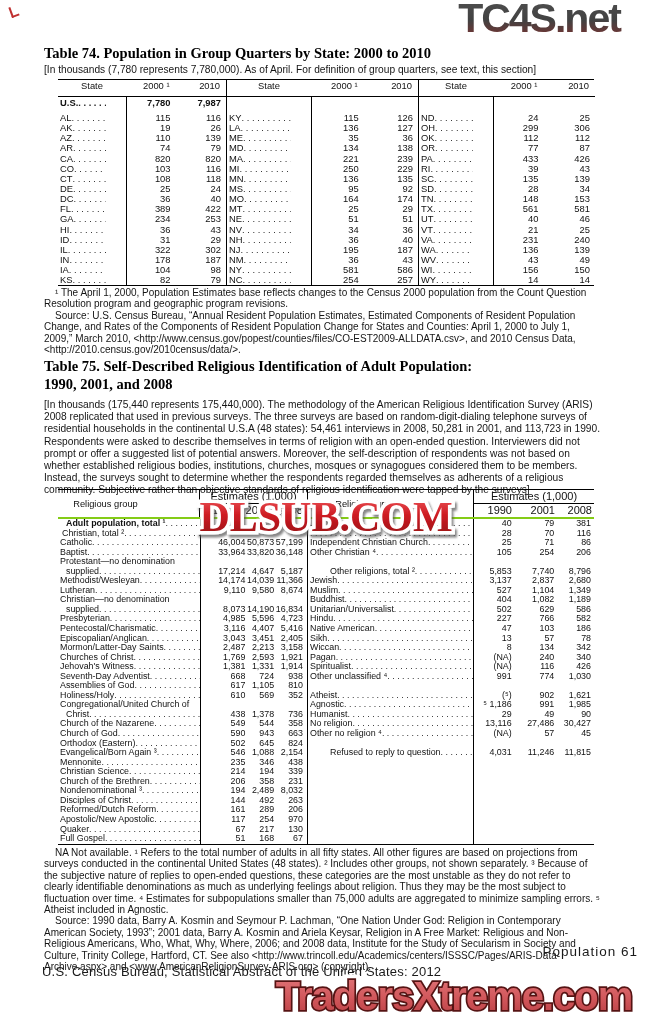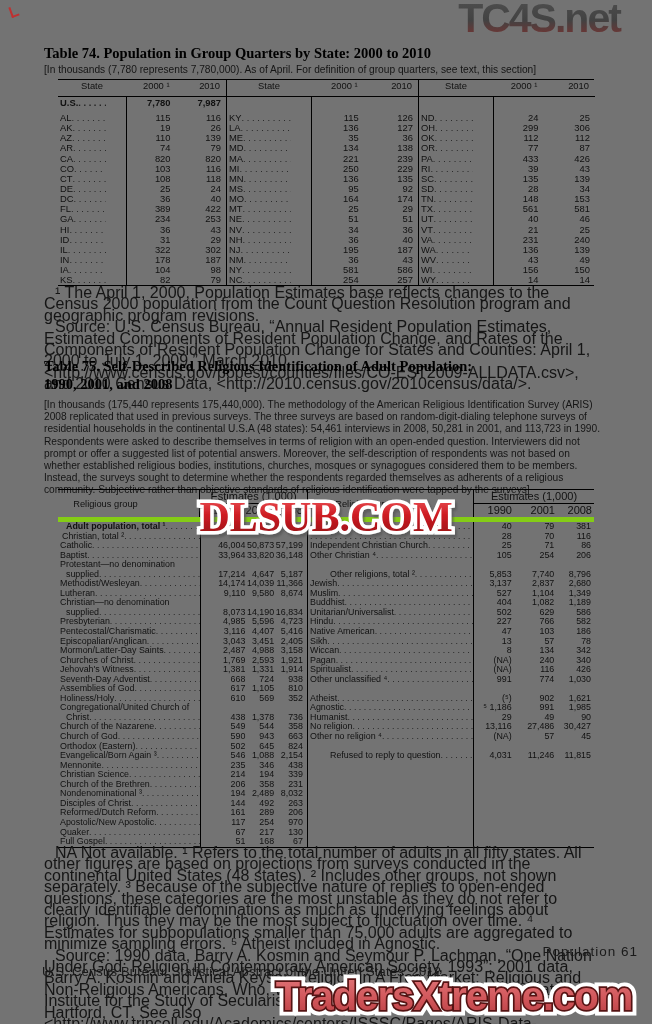--- a/index.html
+++ b/index.html
@@ -1,37 +1,37 @@
 <!DOCTYPE html>
 <html><head>
 <meta charset="utf-8">
 <style>
   html,body{margin:0;padding:0;background:#e8e8e8;}
-  .page{position:relative;width:652px;height:1024px;background:#737373;margin:0 auto;
+  .page{position:relative;width:652px;height:1024px;background:#ffffff;margin:0 auto;
         font-family:"Liberation Sans",sans-serif;color:#111;overflow:hidden;}
 
   
   .red-mark{position:absolute;left:10px;top:6px;width:6px;height:9px;
             border-left:2px solid #c03030;border-bottom:2px solid #c03030;transform:rotate(-20deg);}
 
   
   .wm{position:absolute;pointer-events:none;}
   .wm-top{top:-4px;right:0;}
   .wm-mid{left:183px;top:492px;}
   .wm-bottom{left:258px;top:972px;}
 
   
   .tbl-title{position:absolute;left:44px;width:560px;
              font-family:"Liberation Serif",serif;font-weight:bold;font-size:14.5px;line-height:18px;color:#000;}
   #t74-title{top:44px;}
   #t75-title{top:357px;}
   .note{position:absolute;left:44px;width:556px;font-size:10.2px;line-height:12.2px;color:#151515;}
   #t74-note{top:64px;}
   #t75-intro{top:399px;}
-  .fn{position:absolute;left:44px;width:556px;font-size:16px;line-height:11.4px;color:#151515;}
+  .fn{position:absolute;left:44px;width:556px;font-size:10px;line-height:11.4px;color:#151515;}
   .fn p{margin:0;text-indent:11px;}
   #t74-fn{top:287px;}
   #t75-fn{top:847px;}
 
   
   #t74{position:absolute;left:58px;top:79px;width:536px;display:flex;
        border-top:1.3px solid #000;border-bottom:1.6px solid #000;font-size:9.4px;}
   .t74-g{flex:none;display:flex;flex-direction:column;}
   .t74-g1{width:168px;}
   .t74-g2{width:191px;border-left:1px solid #000;}
@@ -57,21 +57,21 @@
   .t74-g .val.v0{width:44%;}
   .t74-g .val.v1{width:56%;padding-right:5px;box-sizing:border-box;}
   .t74-ghead .vals{border-left:none;}
 
   
   #t75{position:absolute;left:58px;top:489px;width:536px;display:flex;align-items:stretch;
        border-top:1.3px solid #000;border-bottom:1.6px solid #000;font-size:8.9px;}
   .t75-half{display:flex;flex-direction:column;}
   .t75-left{width:249px;}
   .t75-right{width:286px;border-left:1px solid #000;}
-  .t75-head{display:flex;height:27px;border-bottom:5px solid #84cc16;gap:46px;}
+  .t75-head{display:flex;height:27px;border-bottom:2px solid #84cc16;gap:46px;}
   .rg-head{display:flex;align-items:center;justify-content:center;font-size:9.3px;}
   .t75-left .rg-head,.t75-left .lblcell{width:142px;}
   .t75-right .rg-head,.t75-right .lblcell{width:165px;}
   .est-head{flex:1;border-left:1px solid #000;display:flex;flex-direction:column;font-size:11px;}
   .est-title{text-align:center;border-bottom:1px solid #000;line-height:13px;height:13px;}
   .yrs{display:flex;line-height:13px;}
   .t75-left .vals,.t75-left .yrs{width:107px;}
   .t75-right .vals,.t75-right .yrs{width:120px;}
   .yrs .val{text-align:right;white-space:nowrap;}
   .t75-row{display:flex;height:9.55px;line-height:9.55px;}
@@ -894,21 +894,21 @@
               <span class="val v2">2,405</span>
             </span>
           </div>
           <div class="t75-row">
             <span class="lblcell">
               <span class="lbl">Mormon/Latter-Day Saints</span>
               <span class="dots"></span>
             </span>
             <span class="vals">
               <span class="val v0">2,487</span>
-              <span class="val v1">4,988</span>
+              <span class="val v1">2,213</span>
               <span class="val v2">3,158</span>
             </span>
           </div>
           <div class="t75-row">
             <span class="lblcell">
               <span class="lbl">Churches of Christ</span>
               <span class="dots"></span>
             </span>
             <span class="vals">
               <span class="val v0">1,769</span>

